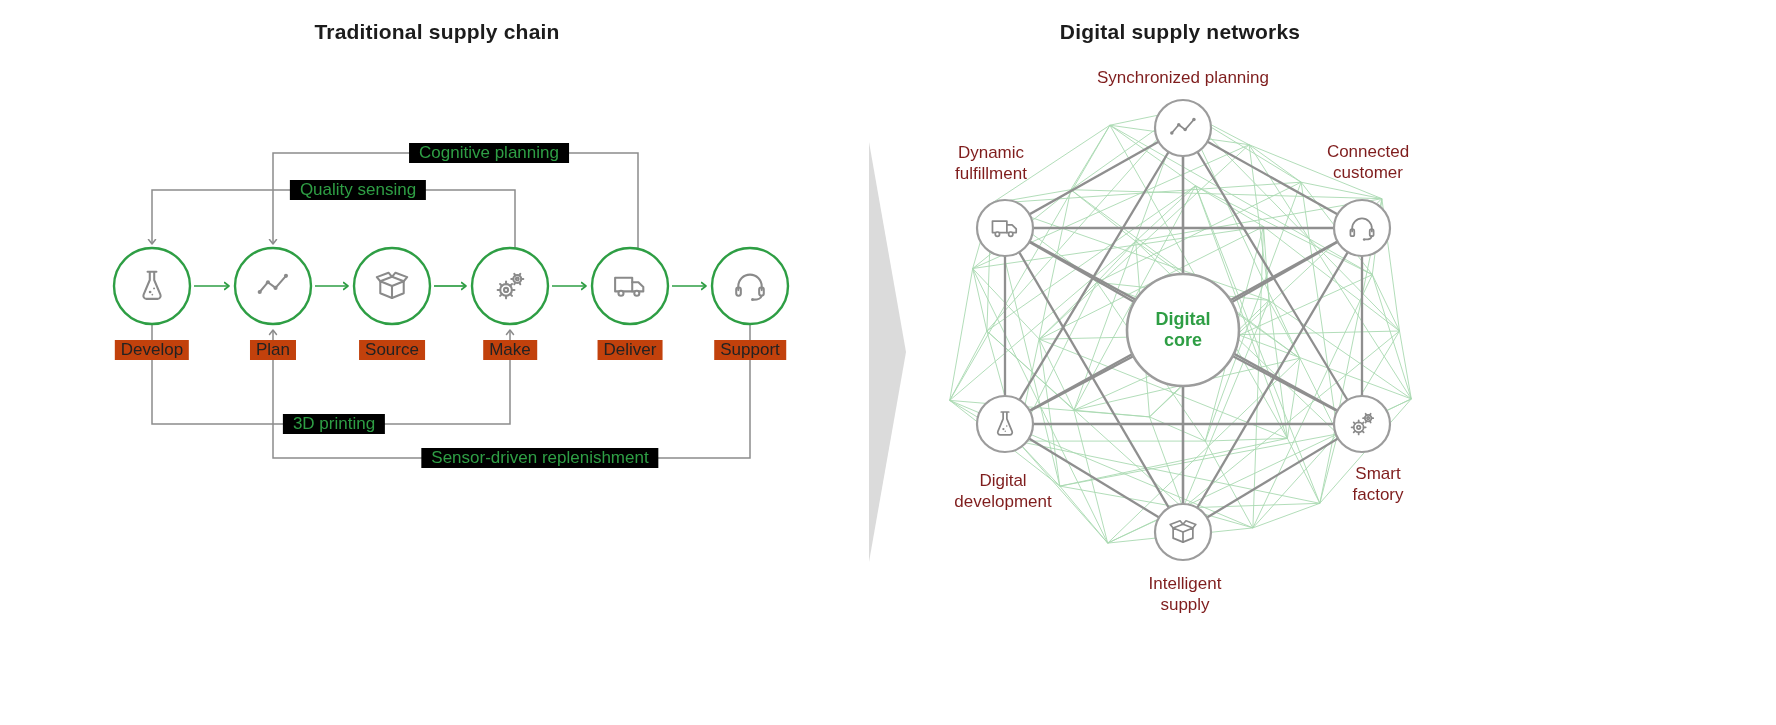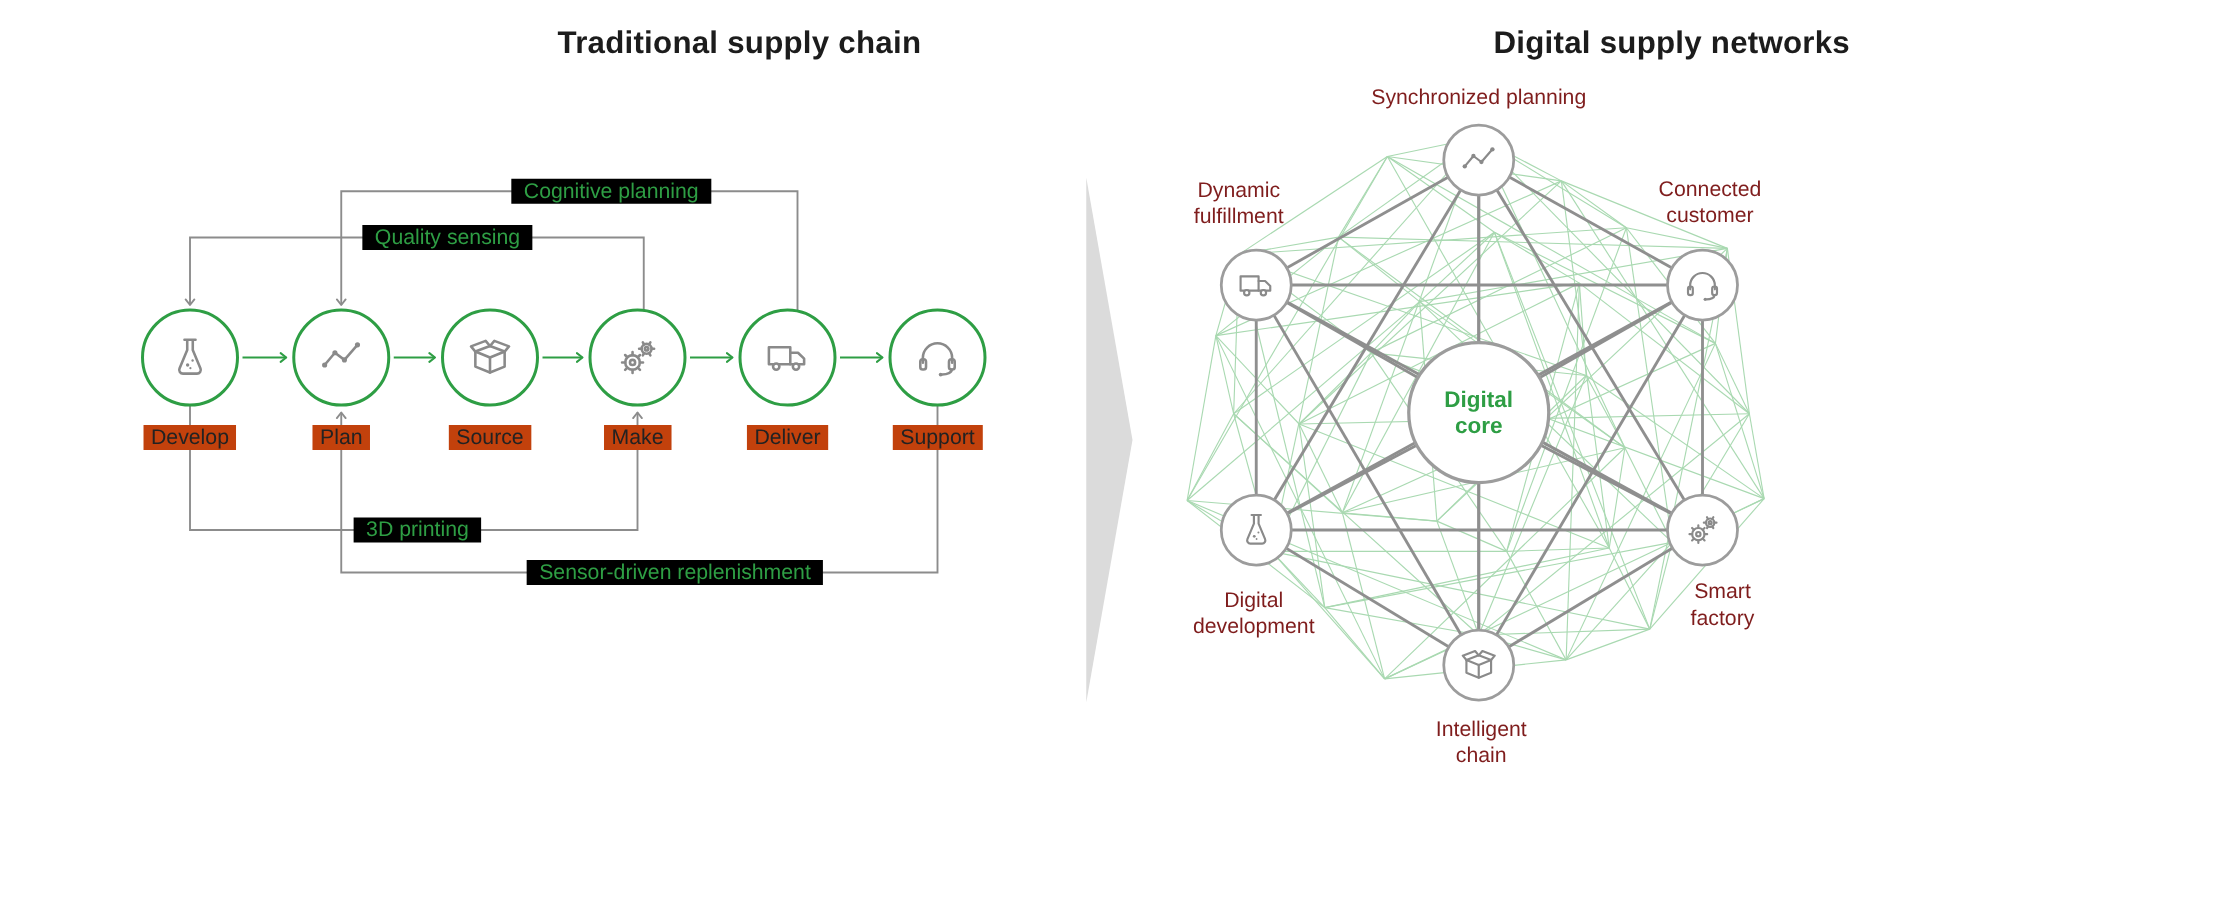--- a/index.html
+++ b/index.html
@@ -3,22 +3,22 @@
 <meta charset="utf-8">
 <style>
   html,body{margin:0;padding:0}
   body{
     width:1776px;height:725px;position:relative;overflow:hidden;
     background:#ffffff;
     font-family:"Liberation Sans",sans-serif;
   }
   .layer{position:absolute;left:0;top:0}
   .title{
-    position:absolute;font-size:25px;font-weight:bold;color:#1c1c1c;
-    text-align:right;letter-spacing:.2px;
+    position:absolute;font-size:21px;font-weight:bold;color:#1c1c1c;
+    text-align:center;letter-spacing:.2px;
   }
   .node-label{
     position:absolute;font-size:17px;color:#222222;text-align:center;
     transform:translate(-50%,0);background:#c2410c;padding:0 6px;white-space:nowrap;
   }
   .conn-label{
     position:absolute;font-size:17px;color:#2e9e44;background:#000000;
     padding:0 10px;transform:translate(-50%,-50%);white-space:nowrap;
   }
   .net-label{
@@ -319,16 +319,16 @@
 <div class="node-label" style="left:750px;top:340px">Support</div>
 
 <div class="conn-label" style="left:489px;top:153px">Cognitive planning</div>
 <div class="conn-label" style="left:358px;top:190px">Quality sensing</div>
 <div class="conn-label" style="left:334px;top:424px">3D printing</div>
 <div class="conn-label" style="left:540px;top:458px">Sensor-driven replenishment</div>
 
 <div class="net-label" style="left:1183px;top:78px;white-space:nowrap">Synchronized planning</div>
 <div class="net-label" style="left:1368px;top:162px;width:115px">Connected customer</div>
 <div class="net-label" style="left:1378px;top:484px;width:80px">Smart factory</div>
-<div class="net-label" style="left:1185px;top:594px;width:110px">Intelligent chain</div>
+<div class="net-label" style="left:1185px;top:594px;width:110px">Intelligent supply</div>
 <div class="net-label" style="left:1003px;top:491px;width:140px">Digital development</div>
 <div class="net-label" style="left:991px;top:163px;width:115px">Dynamic fulfillment</div>
 <div class="core-label" style="left:1183px;top:330px">Digital core</div>
 
 </body></html>

